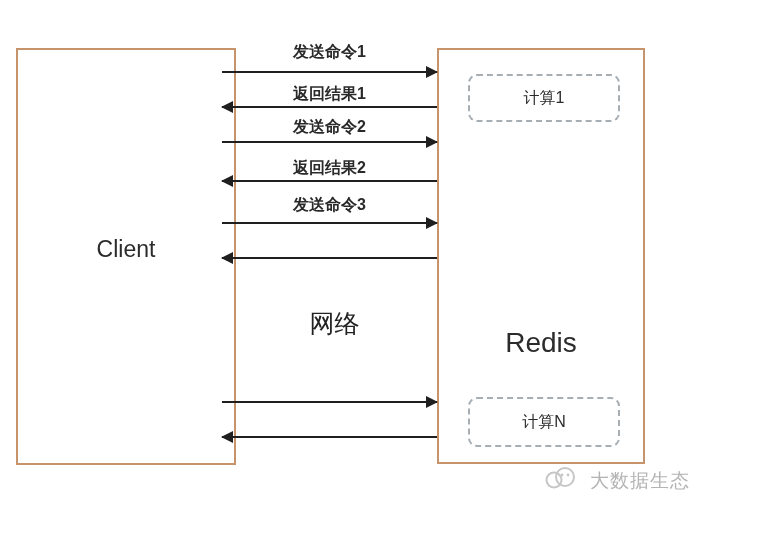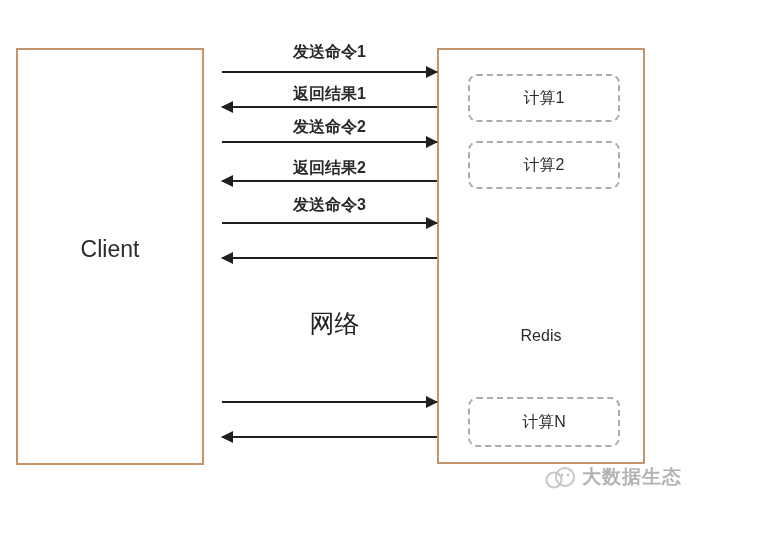--- a/index.html
+++ b/index.html
@@ -16,32 +16,32 @@
     overflow: hidden;
   }
 
   
   .entity-box {
     position: absolute;
     background: #ffffff;
     border: 2px solid #c6936a;
     box-sizing: border-box;
   }
-  .client-box { left: 16px; top: 48px; width: 188px; height: 417px; }
+  .client-box { left: 16px; top: 48px; width: 220px; height: 417px; }
   .redis-box  { left: 437px; top: 48px; width: 208px; height: 416px; }
 
   .entity-label {
     position: absolute;
     left: 0;
     width: 100%;
     text-align: center;
     color: #2b2b2b;
   }
   .client-label { top: 186px; font-size: 23px; }
-  .redis-label  { top: 277px; font-size: 16px; }
+  .redis-label  { top: 277px; font-size: 28px; }
 
   
   .compute-box {
     position: absolute;
     left: 29px;
     width: 152px;
     height: 48px;
     border: 2px dashed #a6adb3;
     border-radius: 9px;
     box-sizing: border-box;
@@ -109,43 +109,41 @@
     font-weight: 400;
     color: #222222;
   }
 
   
   .watermark {
     position: absolute;
     left: 544px;
     top: 464px;
     display: flex;
-    align-items: flex-start;
-    gap: 4px;
-    font-weight: bold;
+    align-items: flex-end;
+    gap: 12px;
   }
   .watermark-text {
     font-size: 19px;
     letter-spacing: 1px;
     color: #b3b3b3;
     white-space: nowrap;
   }
 </style>
 </head>
 <body>
 
 <div class="canvas">
 
   <div class="entity-box client-box">
     <div class="entity-label client-label">Client</div>
   </div>
 
   <div class="entity-box redis-box">
     <div class="compute-box compute-1">计算1</div>
-    <div class="compute-box compute-2">计算2</div>
     <div class="entity-label redis-label">Redis</div>
     <div class="compute-box compute-n">计算N</div>
   </div>
 
   <div class="msg-label" style="top:41px">发送命令1</div>
   <div class="arrow right" style="top:71px"></div>
 
   <div class="msg-label" style="top:83px">返回结果1</div>
   <div class="arrow left" style="top:106px"></div>
 

